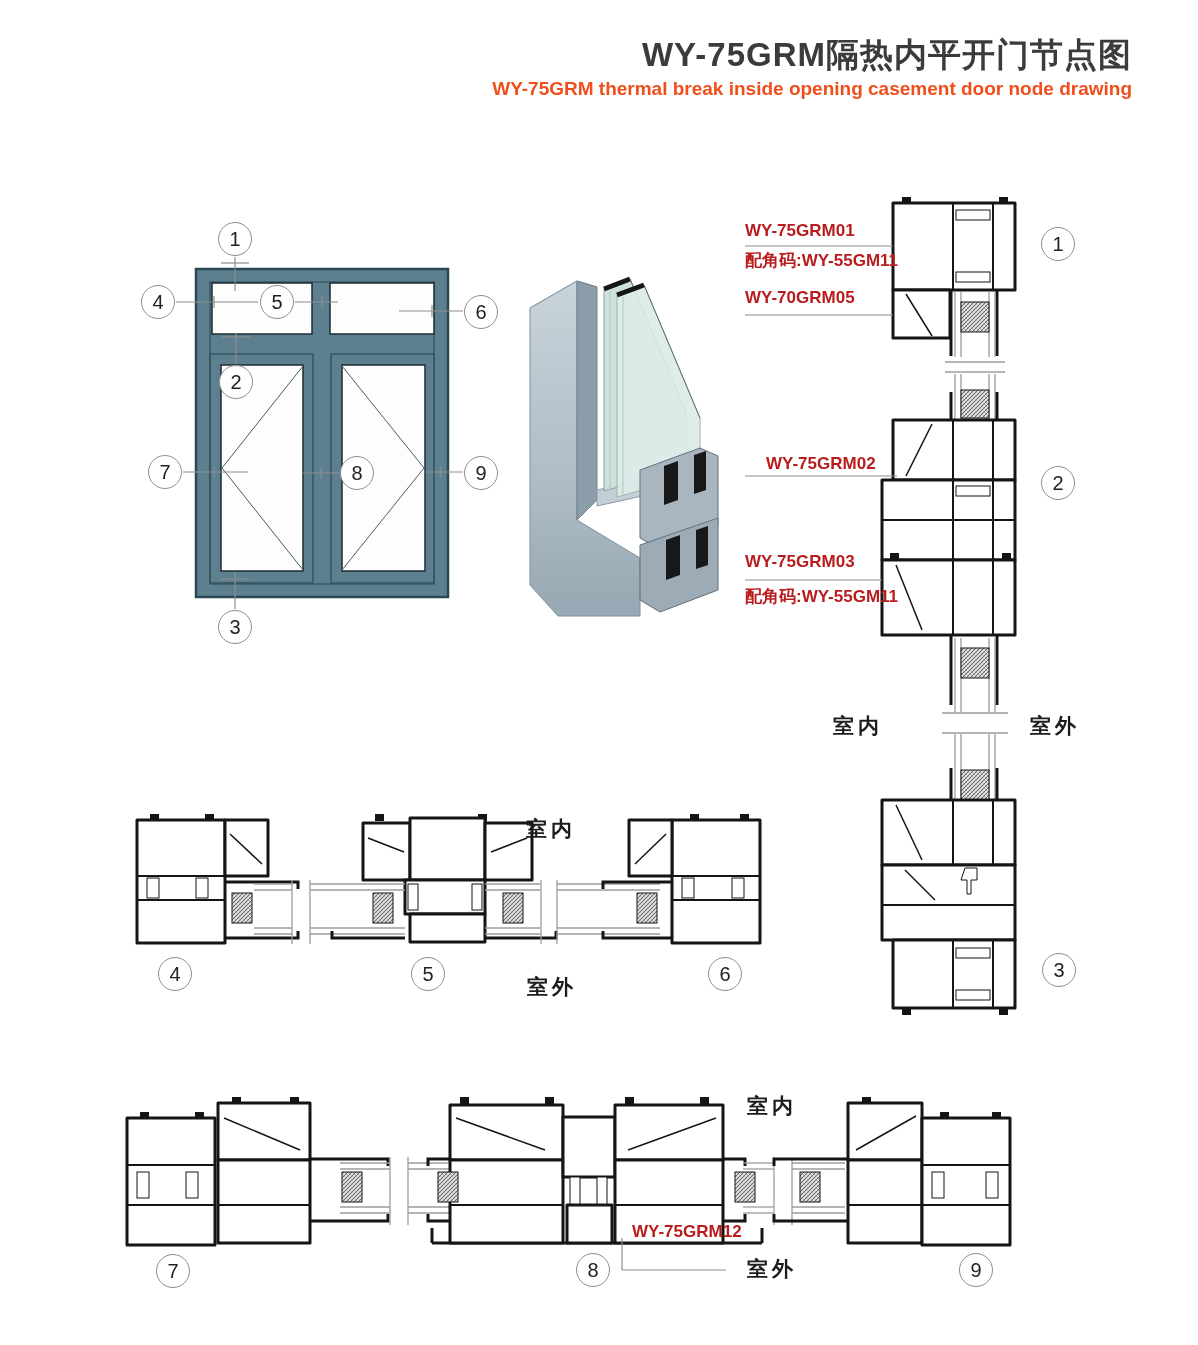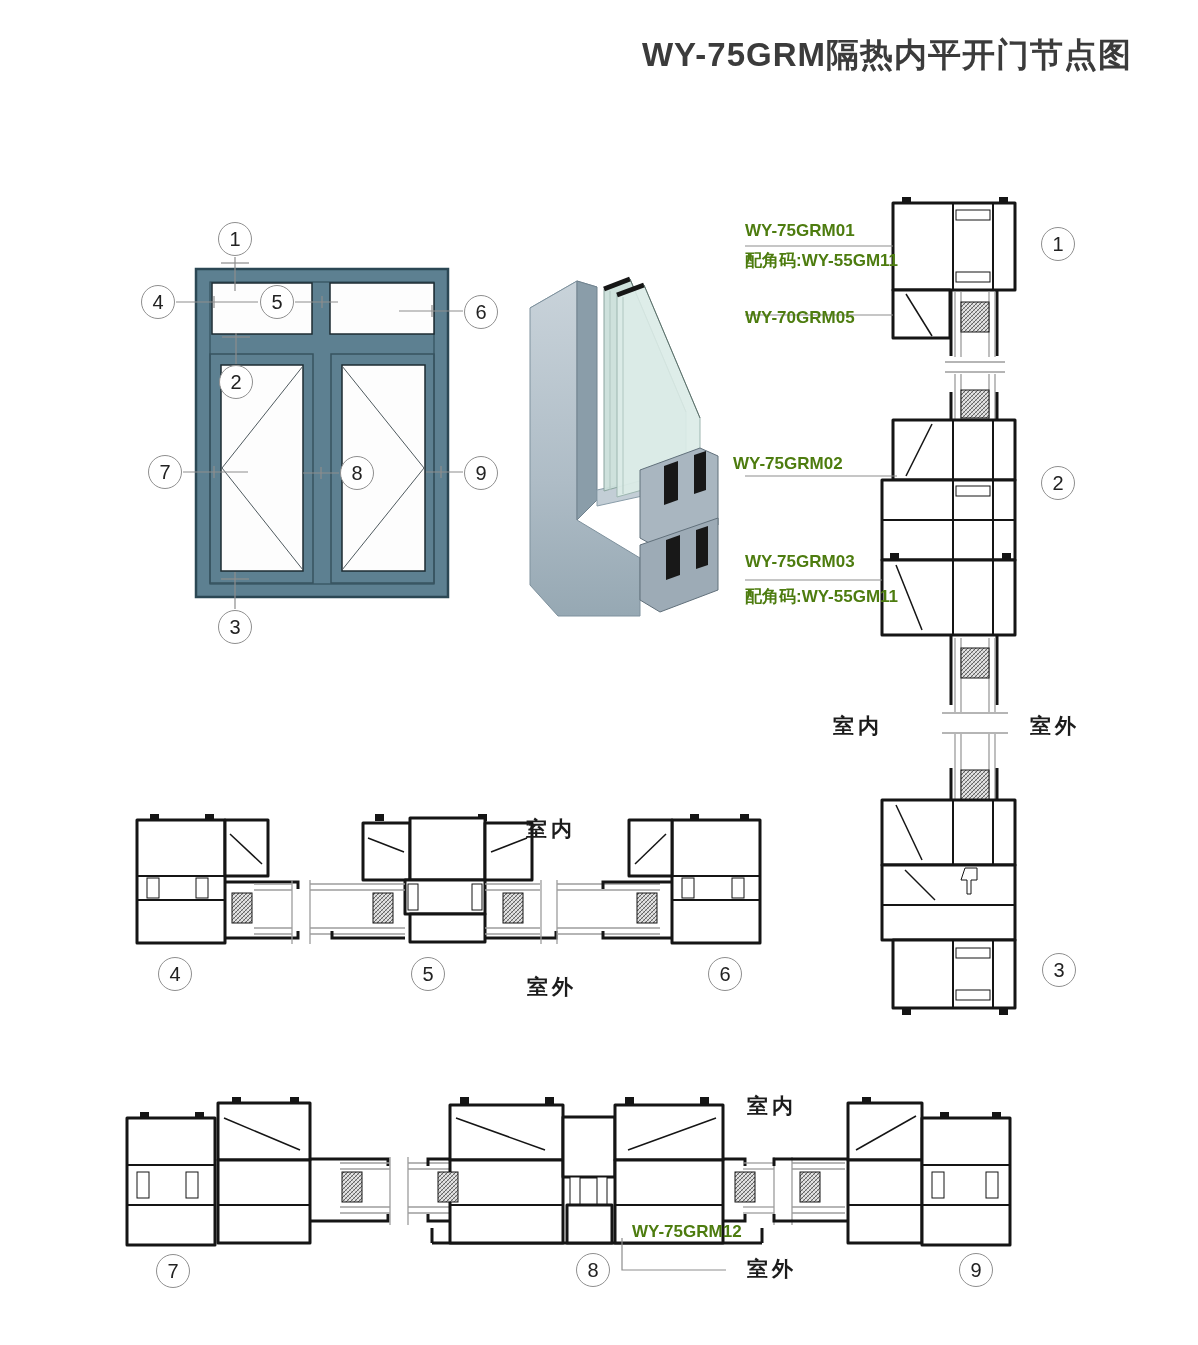--- a/index.html
+++ b/index.html
@@ -23,21 +23,21 @@
   .hdr .zh{font-size:33px;font-weight:bold;color:#3b3b3b;letter-spacing:1px;line-height:1.15;}
   .hdr .en{font-size:19px;font-weight:bold;color:#f04e1a;margin-top:5px;line-height:1.1;}
 
   
   .callout{position:absolute;width:34px;height:34px;box-sizing:border-box;
            border:1.5px solid #8f8f8f;border-radius:50%;background:#fff;
            display:flex;align-items:center;justify-content:center;
            font-size:20px;color:#222;}
 
   
-  .lbl{position:absolute;font-size:17px;font-weight:600;color:#4d7c0f;white-space:nowrap;}
+  .lbl{position:absolute;font-size:17px;font-weight:600;color:#b91c1c;white-space:nowrap;}
 
   
   .ori{position:absolute;font-size:21px;font-weight:600;color:#1c1c1c;
        letter-spacing:4px;transform:translateX(-50%);white-space:nowrap;}
 </style>
 </head>
 <body>
 
 <div class="canvas">
 
@@ -401,20 +401,21 @@
         <rect class="tb" x="932" y="1172" width="12" height="26"></rect>
         <rect class="tb" x="986" y="1172" width="12" height="26"></rect>
       </g>
 
       <path class="ld" d="M622,1238 V1270 H726"></path>
     </g>
   </svg>
 
   <div class="hdr">
     <div class="zh">WY-75GRM隔热内平开门节点图</div>
+    <div class="en">WY-75GRM thermal break inside opening casement door node drawing</div>
   </div>
 
   <div class="callout" style="left:218px;top:222px;">1</div>
   <div class="callout" style="left:219px;top:365px;">2</div>
   <div class="callout" style="left:218px;top:610px;">3</div>
   <div class="callout" style="left:141px;top:285px;">4</div>
   <div class="callout" style="left:260px;top:285px;">5</div>
   <div class="callout" style="left:464px;top:295px;">6</div>
   <div class="callout" style="left:148px;top:455px;">7</div>
   <div class="callout" style="left:340px;top:456px;">8</div>
@@ -425,22 +426,22 @@
   <div class="callout" style="left:1042px;top:953px;">3</div>
   <div class="callout" style="left:158px;top:957px;">4</div>
   <div class="callout" style="left:411px;top:957px;">5</div>
   <div class="callout" style="left:708px;top:957px;">6</div>
   <div class="callout" style="left:156px;top:1254px;">7</div>
   <div class="callout" style="left:576px;top:1253px;">8</div>
   <div class="callout" style="left:959px;top:1253px;">9</div>
 
   <div class="lbl" style="left:745px;top:221px;">WY-75GRM01</div>
   <div class="lbl" style="left:745px;top:249px;">配角码:WY-55GM11</div>
-  <div class="lbl" style="left:745px;top:308px;">WY-70GRM05</div>
-  <div class="lbl" style="left:733px;top:454px;">WY-75GRM02</div>
+  <div class="lbl" style="left:745px;top:288px;">WY-70GRM05</div>
+  <div class="lbl" style="left:766px;top:454px;">WY-75GRM02</div>
   <div class="lbl" style="left:745px;top:552px;">WY-75GRM03</div>
   <div class="lbl" style="left:745px;top:585px;">配角码:WY-55GM11</div>
   <div class="lbl" style="left:632px;top:1222px;">WY-75GRM12</div>
 
   <div class="ori" style="left:858px;top:712px;">室内</div>
   <div class="ori" style="left:1055px;top:712px;">室外</div>
   <div class="ori" style="left:551px;top:815px;">室内</div>
   <div class="ori" style="left:552px;top:973px;">室外</div>
   <div class="ori" style="left:772px;top:1092px;">室内</div>
   <div class="ori" style="left:772px;top:1255px;">室外</div>

